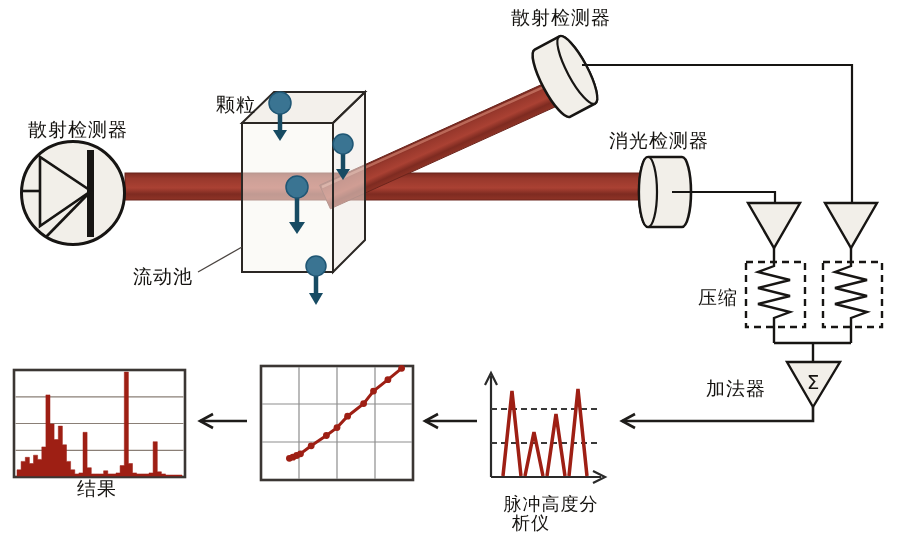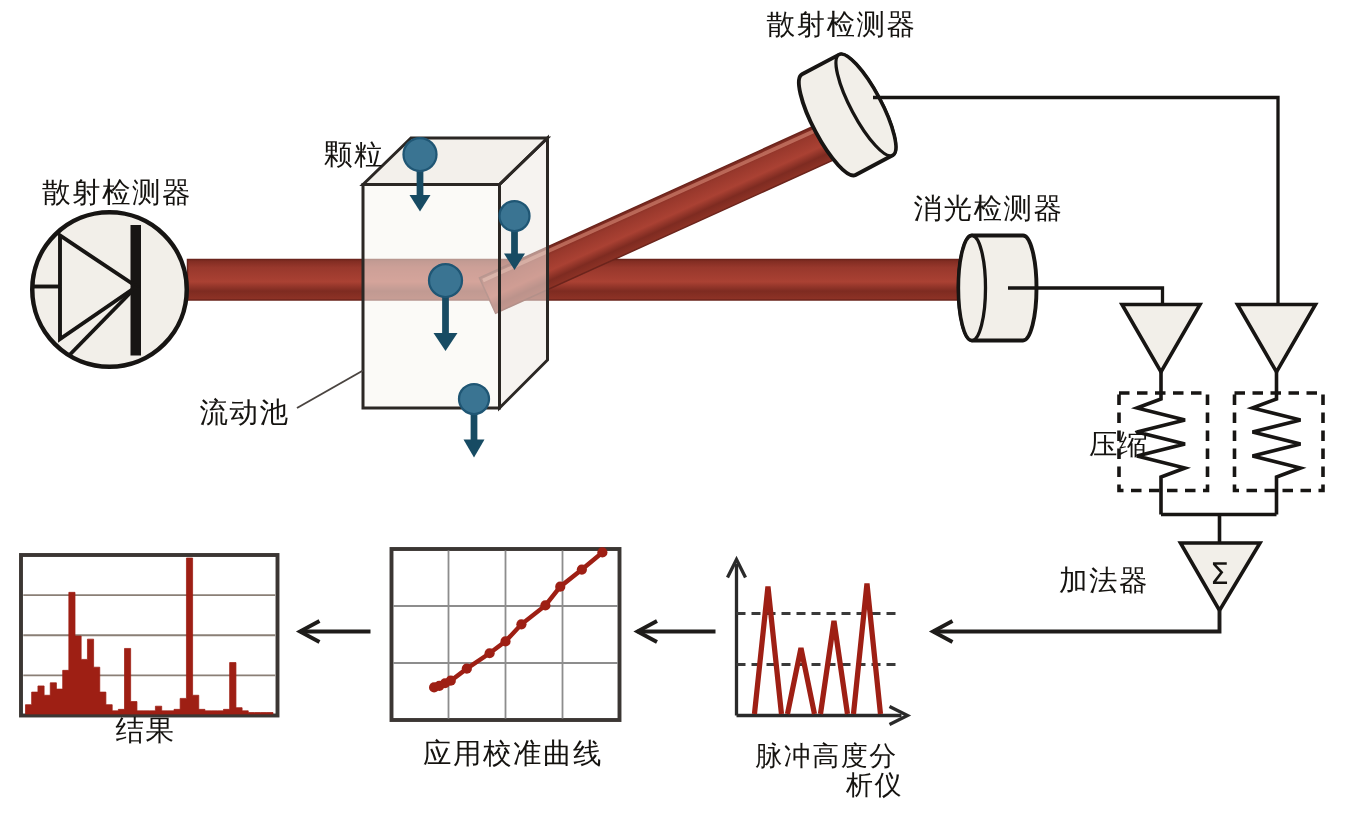--- a/index.html
+++ b/index.html
@@ -183,21 +183,20 @@
   <g id="chart-results-series">
         <path d="M17,476 L17.0,469.8 L21.1,469.8 L21.1,461.4 L25.3,461.4 L25.3,457.3 L29.4,457.3 L29.4,463.5 L33.5,463.5 L33.5,455.2 L37.6,455.2 L37.6,459.4 L41.8,459.4 L41.8,446.9 L45.9,446.9 L45.9,394.9 L50.0,394.9 L50.0,424.0 L54.1,424.0 L54.1,439.6 L58.3,439.6 L58.3,426.1 L62.4,426.1 L62.4,444.8 L66.5,444.8 L66.5,461.4 L70.6,461.4 L70.6,469.8 L74.8,469.8 L74.8,473.9 L78.9,473.9 L78.9,472.9 L83.0,472.9 L83.0,432.3 L87.1,432.3 L87.1,467.7 L91.3,467.7 L91.3,473.9 L95.4,473.9 L95.4,473.9 L99.5,473.9 L99.5,473.9 L103.6,473.9 L103.6,470.8 L107.8,470.8 L107.8,473.9 L111.9,473.9 L111.9,473.9 L116.0,473.9 L116.0,472.9 L120.1,472.9 L120.1,465.6 L124.3,465.6 L124.3,372.0 L128.4,372.0 L128.4,463.5 L132.5,463.5 L132.5,472.9 L136.6,472.9 L136.6,473.9 L140.8,473.9 L140.8,473.9 L144.9,473.9 L144.9,473.9 L149.0,473.9 L149.0,472.9 L153.1,472.9 L153.1,441.7 L157.3,441.7 L157.3,471.8 L161.4,471.8 L161.4,473.9 L165.5,473.9 L165.5,475.0 L169.6,475.0 L169.6,475.0 L173.8,475.0 L173.8,475.0 L177.9,475.0 L177.9,475.0 L182.0,475.0 L182,476 Z" fill="#9e1f14" stroke="#9e1f14" stroke-width="0.5"></path>
       </g>
 </svg>
 
 <div class="label" style="left:78px;top:129px">散射检测器</div>
 <div class="label" style="left:236px;top:104px">颗粒</div>
 <div class="label" style="left:163px;top:276px">流动池</div>
 <div class="label" style="left:561px;top:17px">散射检测器</div>
 <div class="label" style="left:659px;top:140px">消光检测器</div>
-<div class="label" style="left:746px;top:297px">压缩</div>
+<div class="label" style="left:718px;top:297px">压缩</div>
 <div class="label" style="left:736px;top:388px">加法器</div>
 <div class="sigma" style="left:813px;top:382px">Σ</div>
 <div class="label" style="left:97px;top:488px">结果</div>
-<div class="label" style="left:342px;top:503px">应用校准曲线</div>
 <div class="label small" style="left:551px;top:504px">脉冲高度分</div>
-<div class="label small" style="left:583px;top:523px">析仪</div>
+<div class="label small" style="left:531px;top:523px">析仪</div>
 
 </div>
 
 </body></html>

